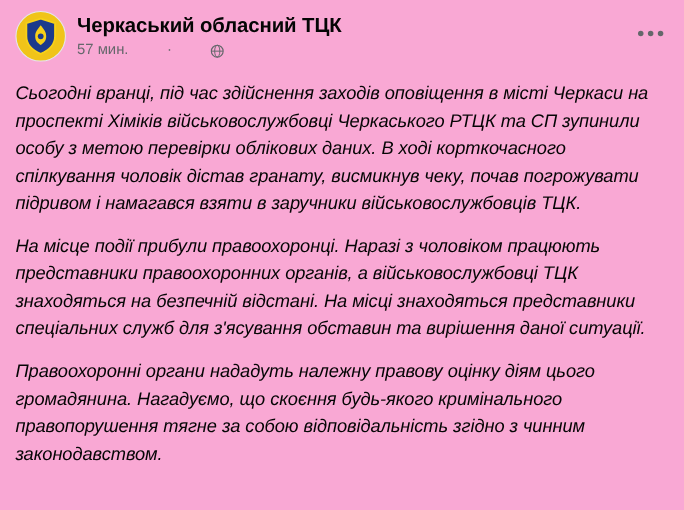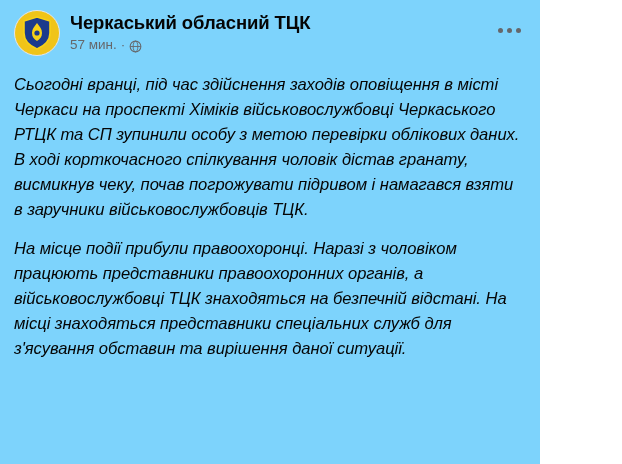--- a/index.html
+++ b/index.html
@@ -9,23 +9,23 @@
   body {
     width: 622px;
     height: 464px;
     background: #ffffff;
     font-family: "Liberation Sans", sans-serif;
     color: #050505;
     overflow: hidden;
   }
 
   .post {
-    width: 540px;
+    width: 622px;
     height: 464px;
-    background: #7dd3fc;
+    background: #f9a8d4;
     box-sizing: border-box;
     padding: 10px 14px 0 14px;
     position: relative;
   }
 
   
   .post-header {
     display: flex;
     align-items: flex-start;
     position: relative;
@@ -70,20 +70,21 @@
     white-space: nowrap;
   }
 
   .meta-row {
     display: flex;
     align-items: center;
     margin-top: 3px;
     font-size: 13.5px;
     color: #65676b;
     line-height: 16px;
+    gap: 31px;
   }
   .meta-sep {
     margin: 0 4px;
     color: #65676b;
     font-size: 13.5px;
   }
   .globe-icon {
     display: inline-block;
     width: 13px;
     height: 13px;
@@ -165,15 +166,16 @@
           <i></i>
           <i></i>
           <i></i>
         </span>
     </div>
   </div>
 
   <div class="post-body">
     <p>Сьогодні вранці, під час здійснення заходів оповіщення в місті Черкаси на проспекті Хіміків військовослужбовці Черкаського РТЦК та СП зупинили особу з метою перевірки облікових даних. В ході кортко­часного спілкування чоловік дістав гранату, висмикнув чеку, почав погрожувати підривом і намагався взяти в заручники військовослужбовців ТЦК.</p>
     <p>На місце події прибули правоохоронці. Наразі з чоловіком працюють представники правоохоронних органів, а військовослужбовці ТЦК знаходяться на безпечній відстані. На місці знаходяться представники спеціальних служб для з'ясування обставин та вирішення даної ситуації.</p>
+    <p>Правоохоронні органи нададуть належну правову оцінку діям цього громадянина. Нагадуємо, що скоєння будь-якого кримінального правопорушення тягне за собою відповідальність згідно з чинним законодавством.</p>
   </div>
 
 </div>
 
 </body></html>

